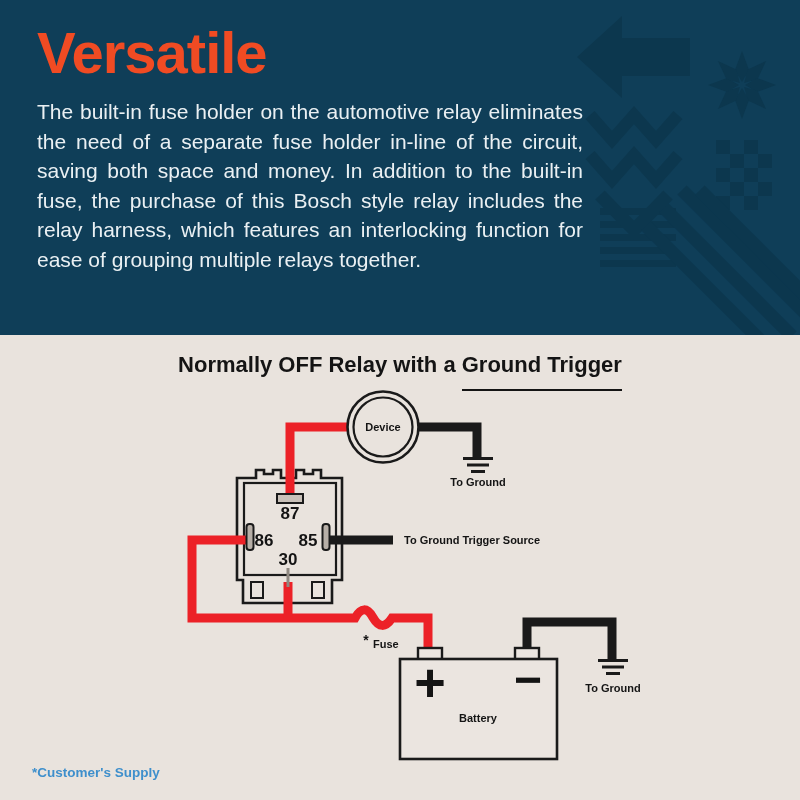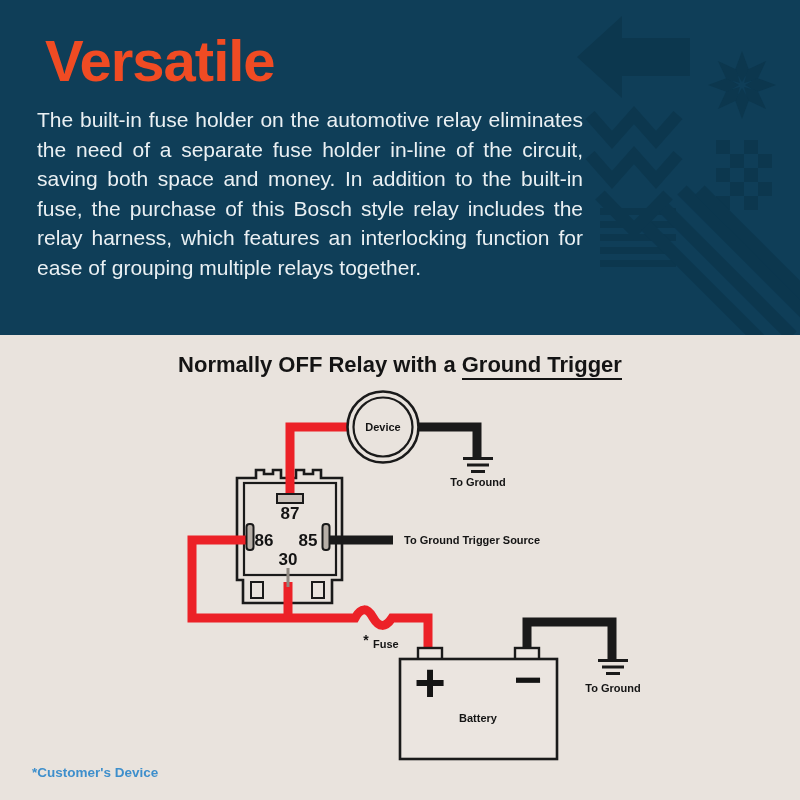--- a/index.html
+++ b/index.html
@@ -9,21 +9,21 @@
     background:#E9E3DD;
   }
   
   .hero{
     position:relative;width:800px;height:335px;
     background:#0F3E58;overflow:hidden;
   }
   .hero-pattern{position:absolute;top:0;right:0;width:230px;height:335px;}
   .hero-title{
     position:relative;z-index:1;
-    margin:8px;padding:24px 0 0 37px;
+    margin:0;padding:24px 0 0 37px;
     font-size:58px;line-height:1.0;font-weight:bold;letter-spacing:-1px;
     color:#F04B23;
   }
   .hero-text{
     position:relative;z-index:1;
     margin:15px 0 0 37px;width:546px;
     font-size:21px;line-height:29.5px;font-weight:normal;
     color:#EAF0F3;text-align:justify;
   }
   
@@ -31,21 +31,21 @@
     position:relative;width:800px;height:465px;
     background:#E9E3DD;
   }
   .diagram-title{
     position:relative;z-index:1;
     margin:0;padding-top:17px;
     text-align:center;
     font-size:22px;font-weight:bold;color:#141414;letter-spacing:0;
   }
   .diagram-title .u{
-    border-bottom:2.5px solid #141414;padding-bottom:1px;
+    border-bottom:2.5px solid #141414;padding-bottom:12px;
   }
   .diagram-svg{position:absolute;left:0;top:0;width:800px;height:465px;}
   .diagram-svg text{
     font-family:"Liberation Sans",sans-serif;
     font-weight:bold;fill:#141414;
   }
   .footnote{
     position:absolute;left:32px;bottom:20px;z-index:2;
     font-size:13.5px;font-weight:bold;color:#3E8FCC;
   }
@@ -171,14 +171,14 @@
     </g>
 
     <g stroke="#1A1A1A" stroke-width="3">
       <line x1="598" y1="325.5" x2="628" y2="325.5"></line>
       <line x1="602" y1="332" x2="624" y2="332"></line>
       <line x1="606" y1="338.5" x2="620" y2="338.5"></line>
     </g>
     <text x="613" y="357" font-size="11" text-anchor="middle">To Ground</text>
   </svg>
 
-  <div class="footnote">*Customer's Device</div>
+  <div class="footnote">*Customer's Supply</div>
 </div>
 
 </body></html>

